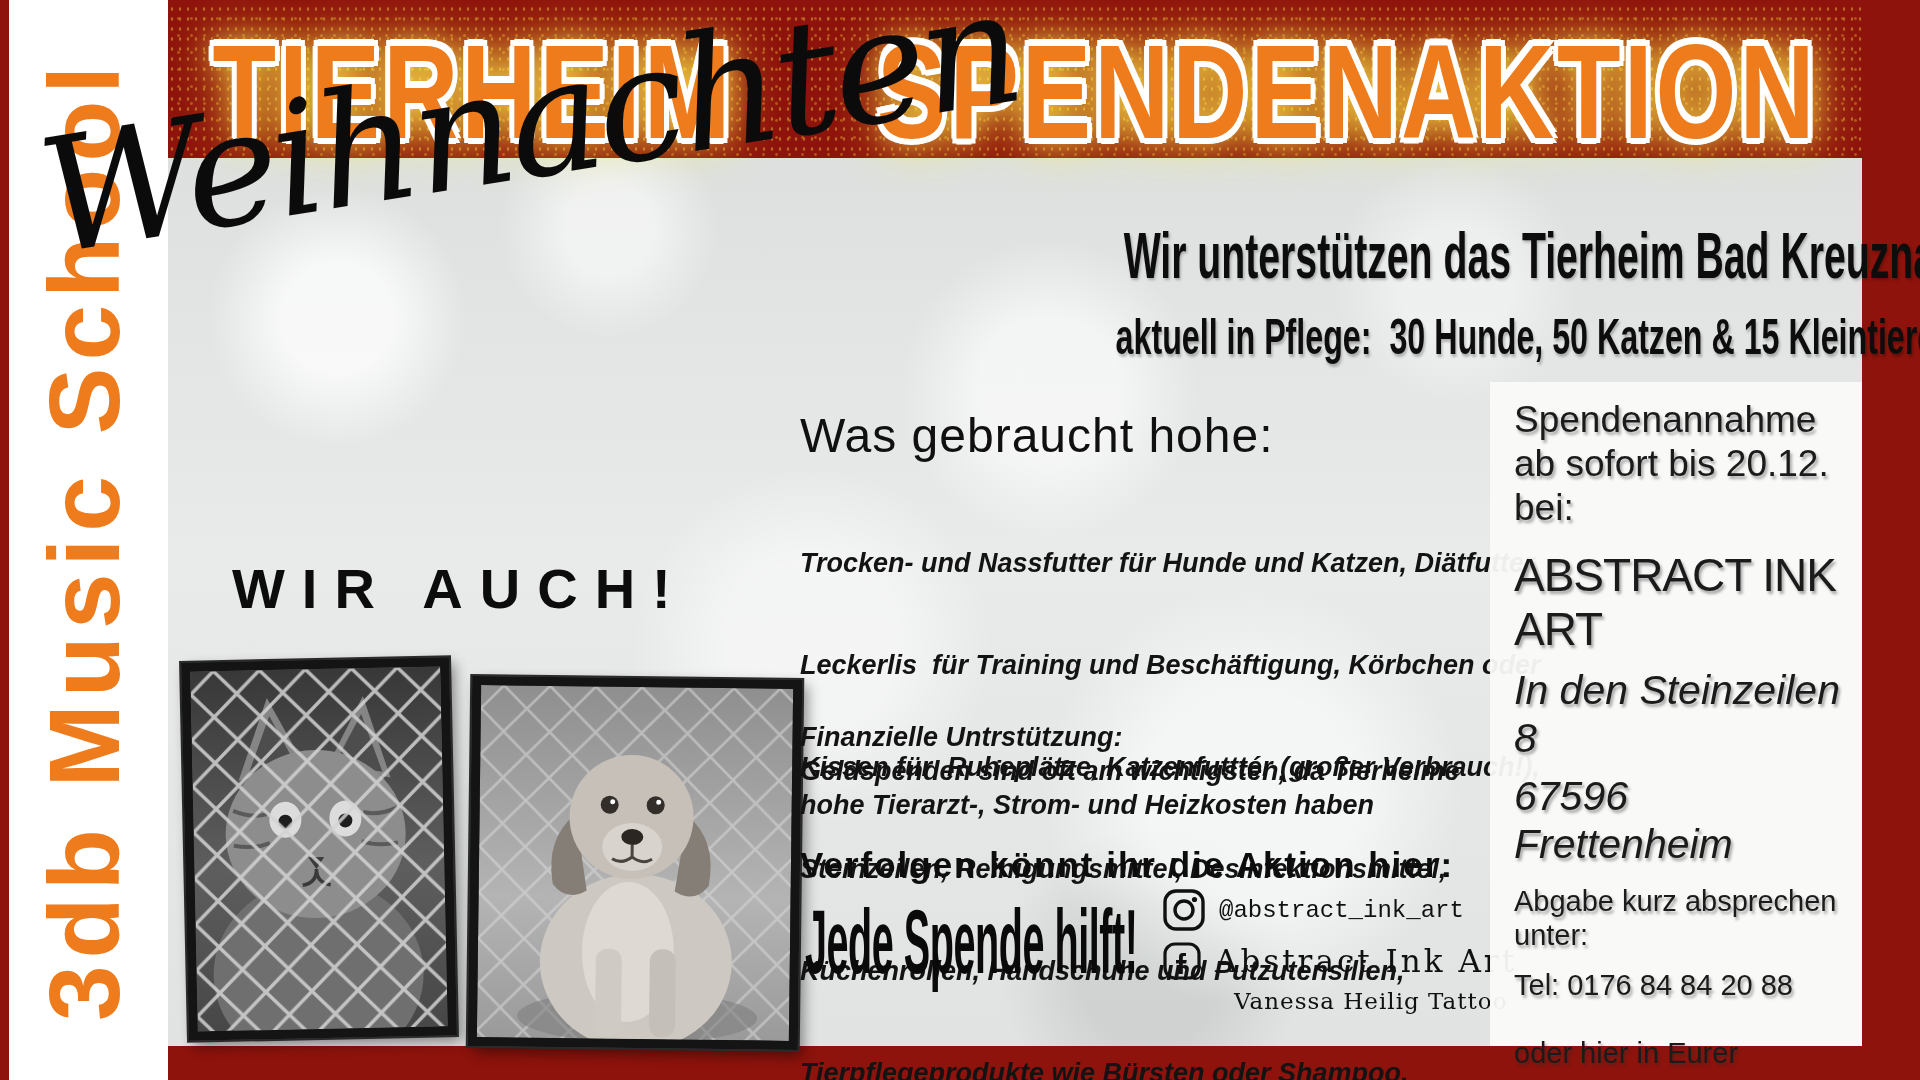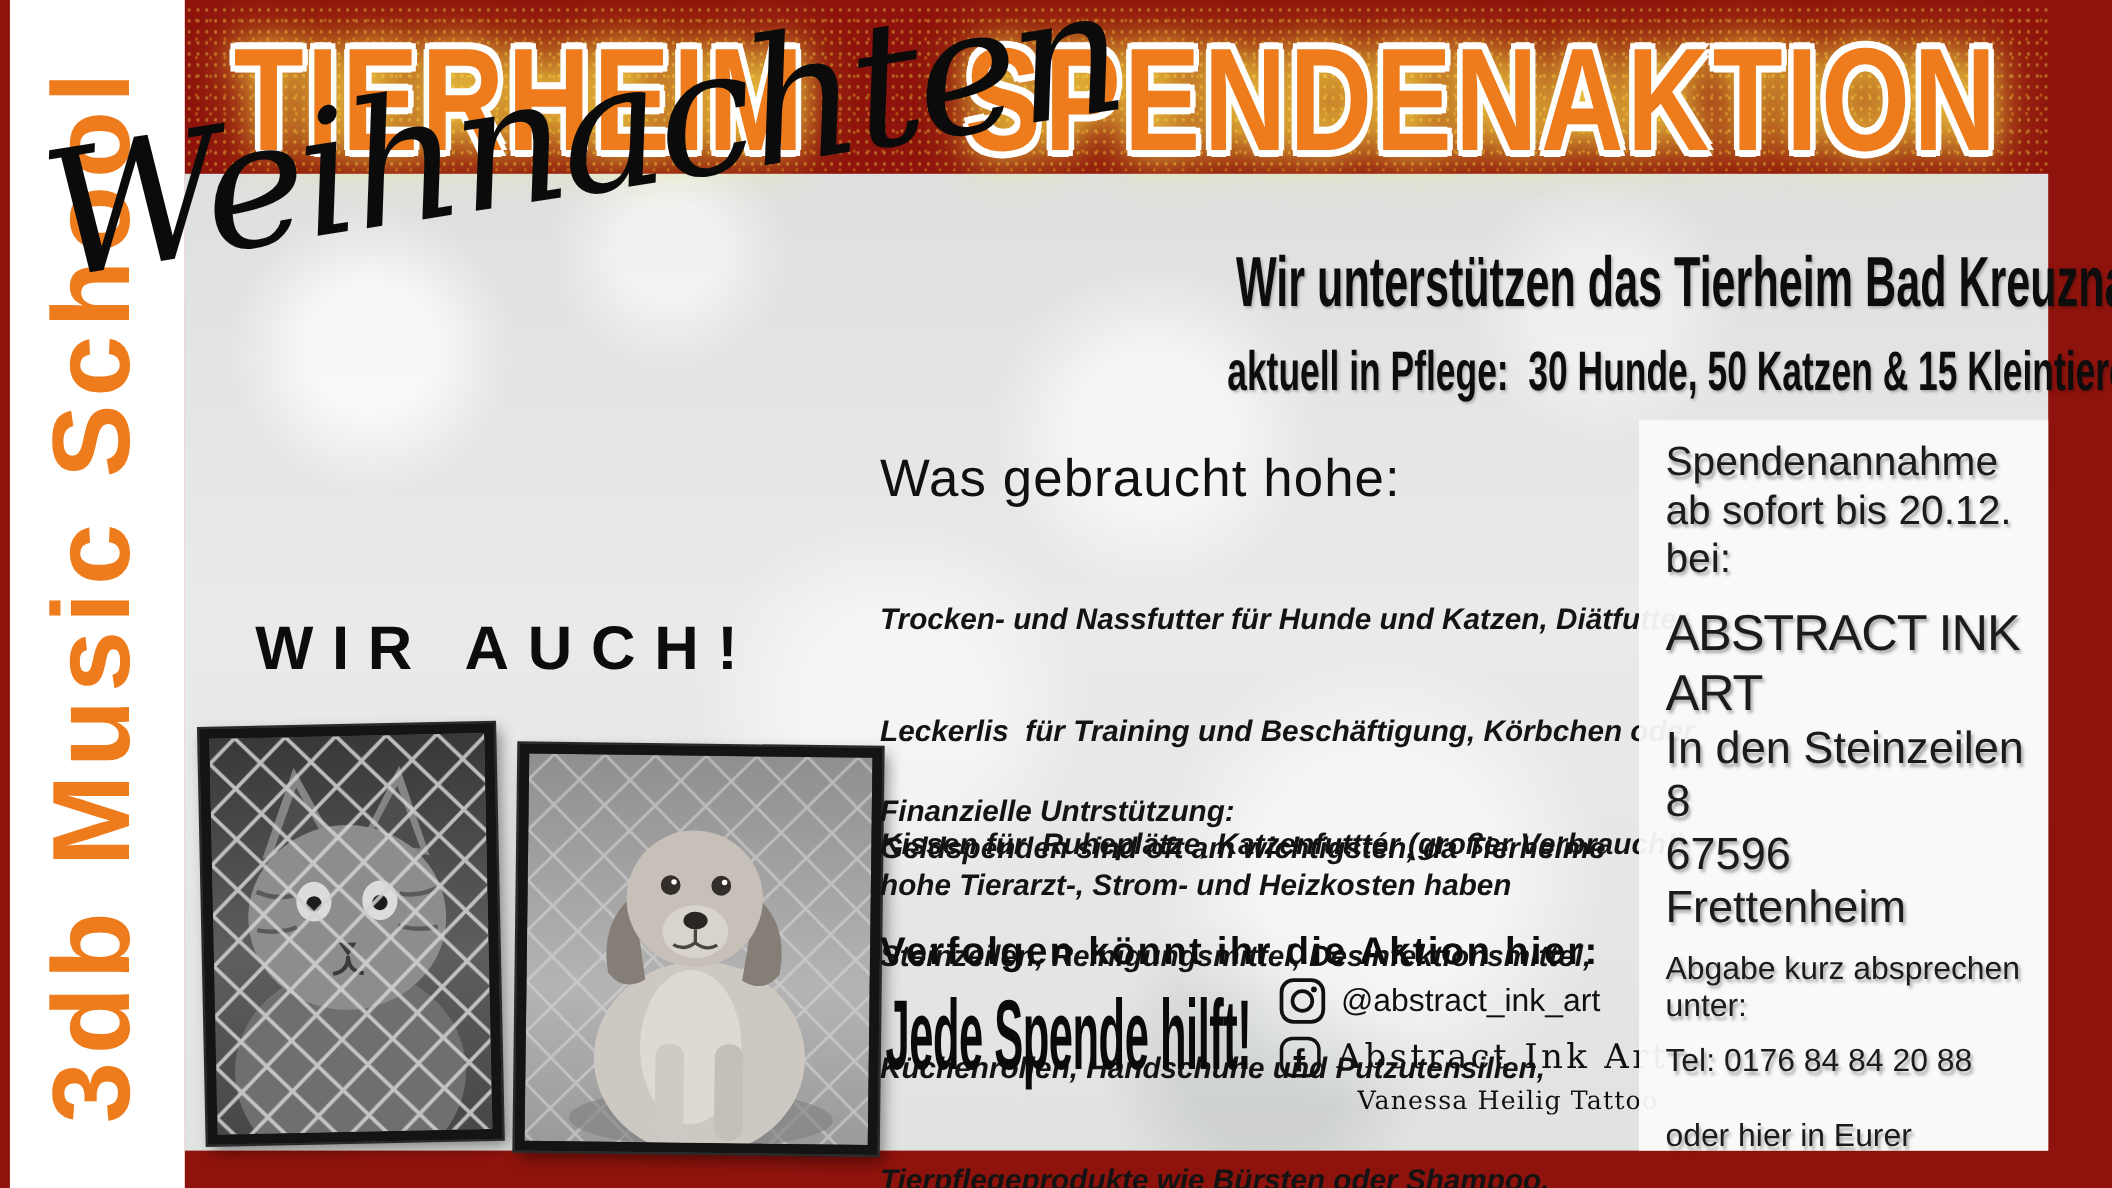--- a/index.html
+++ b/index.html
@@ -66,32 +66,32 @@
     font-weight:bold;font-style:italic;color:#131313;}
   .follow-heading{position:absolute;left:800px;top:845px;z-index:3;font-size:35px;font-weight:bold;letter-spacing:2px;color:#0d0d0d;}
   .slogan{position:absolute;left:805px;top:890px;z-index:3;}
   .slogan-text{display:inline-block;font-size:86px;font-weight:bold;letter-spacing:-1px;white-space:nowrap;
     transform:scale(.46,1.05);transform-origin:left top;color:#0a0a0a;}
 
   
   .social{position:absolute;left:1162px;top:888px;z-index:3;color:#101010;}
   .social-row{display:flex;align-items:center;gap:13px;}
   .social-row.fb{margin-top:9px;}
-  .ig-handle{font-family:Liberation Sans, sans-serif;font-size:29px;}
+  .ig-handle{font-family:Liberation Mono, monospace;font-size:24px;}
   .fb-name{font-family:"DejaVu Serif",serif;font-size:31px;letter-spacing:3px;}
   .tattoo-sub{margin:7px 0 0 72px;font-family:"DejaVu Serif",serif;font-size:23px;letter-spacing:1px;}
   .social svg{display:block;}
 
   
   .donation-panel{position:absolute;left:1490px;top:382px;width:372px;height:664px;z-index:3;
     background:rgba(250,250,249,.95);box-sizing:border-box;padding:16px 14px 12px 24px;color:#1b1b1b;
     text-shadow:2px 3px 3px rgba(40,40,40,.4);}
   .p-intro{font-size:37px;line-height:44px;}
   .p-org{margin-top:18px;font-size:46px;line-height:54px;letter-spacing:-1px;}
-  .p-addr{font-size:41px;line-height:48px;}
+  .p-addr{margin-top:10px;font-size:41px;line-height:48px;font-style:italic;}
   .p-note{margin-top:16px;font-size:29px;line-height:34px;}
   .p-alt{margin-top:26px;font-size:29px;line-height:50px;}
 </style>
 </head>
 <body>
 
 <div class="poster">
 
   <div class="content"></div>
 

